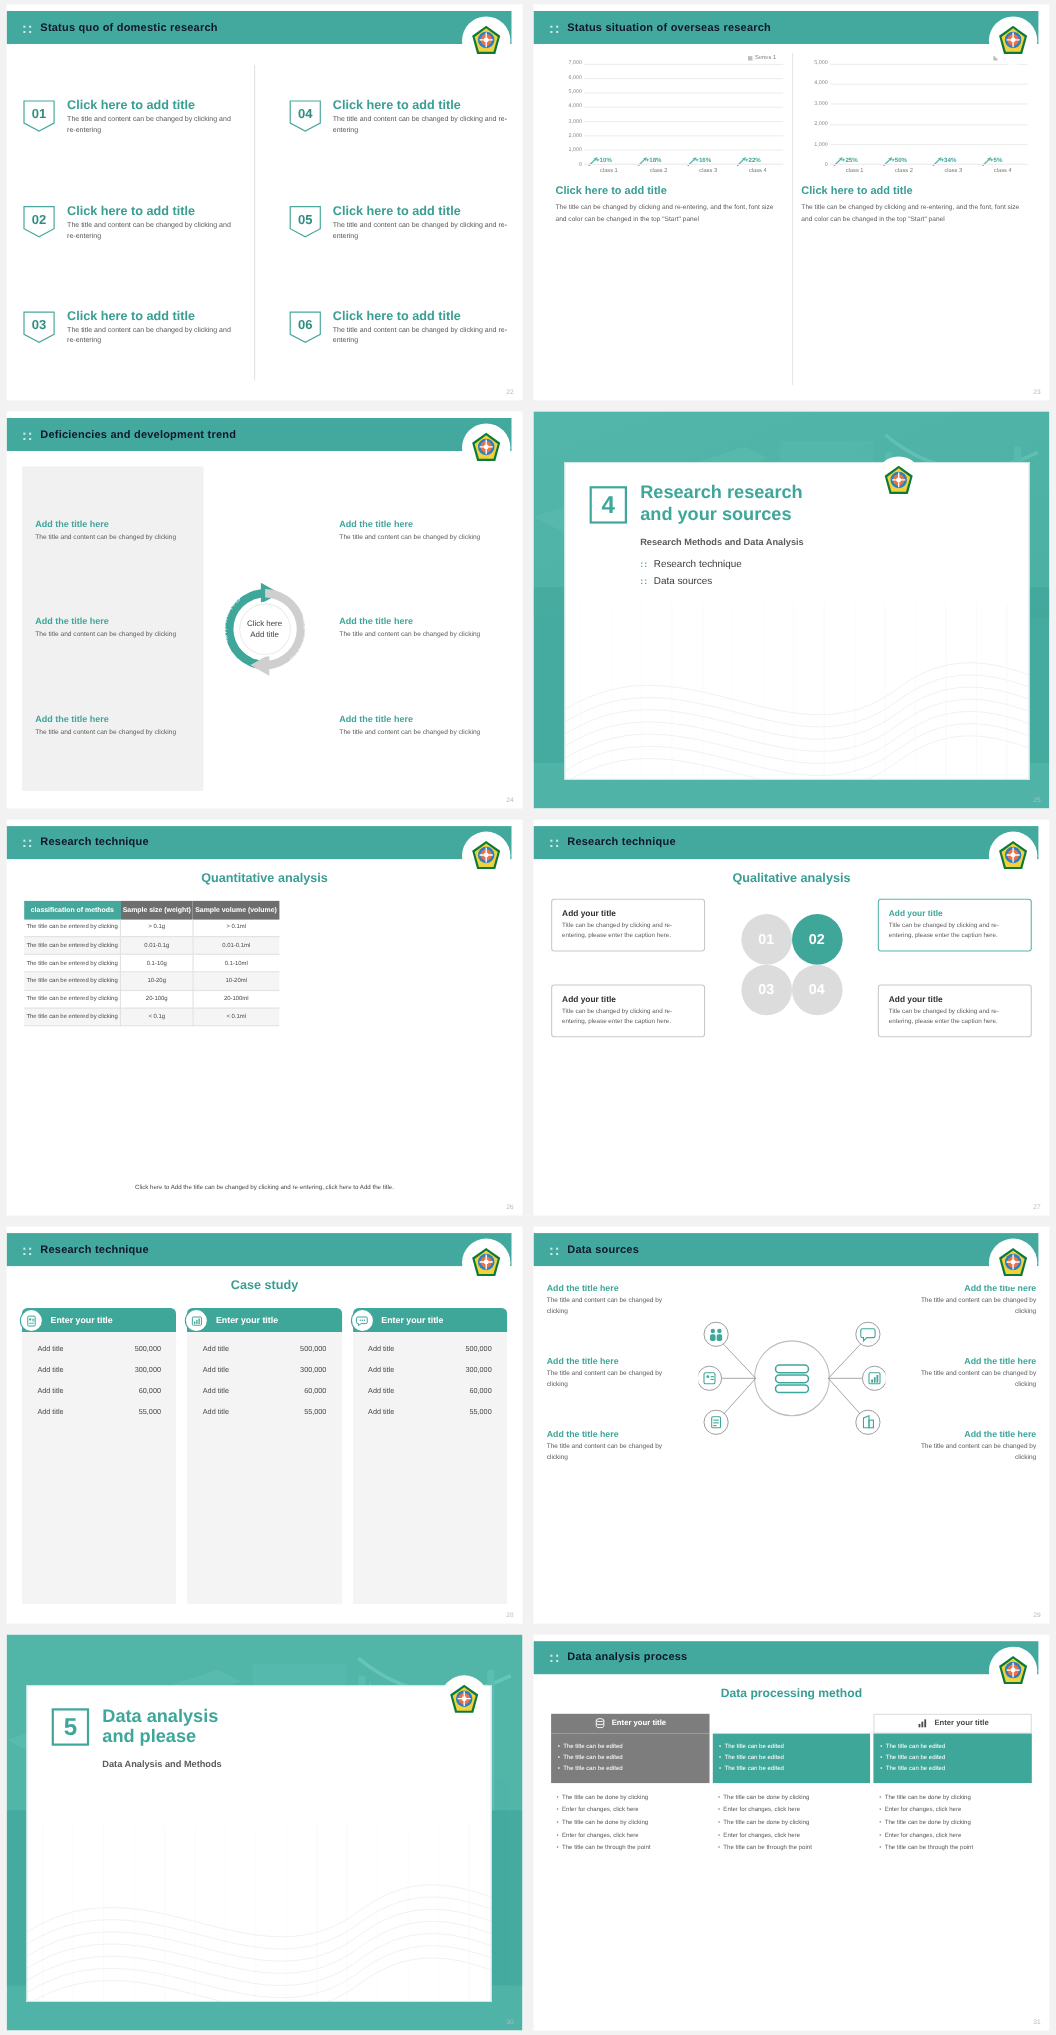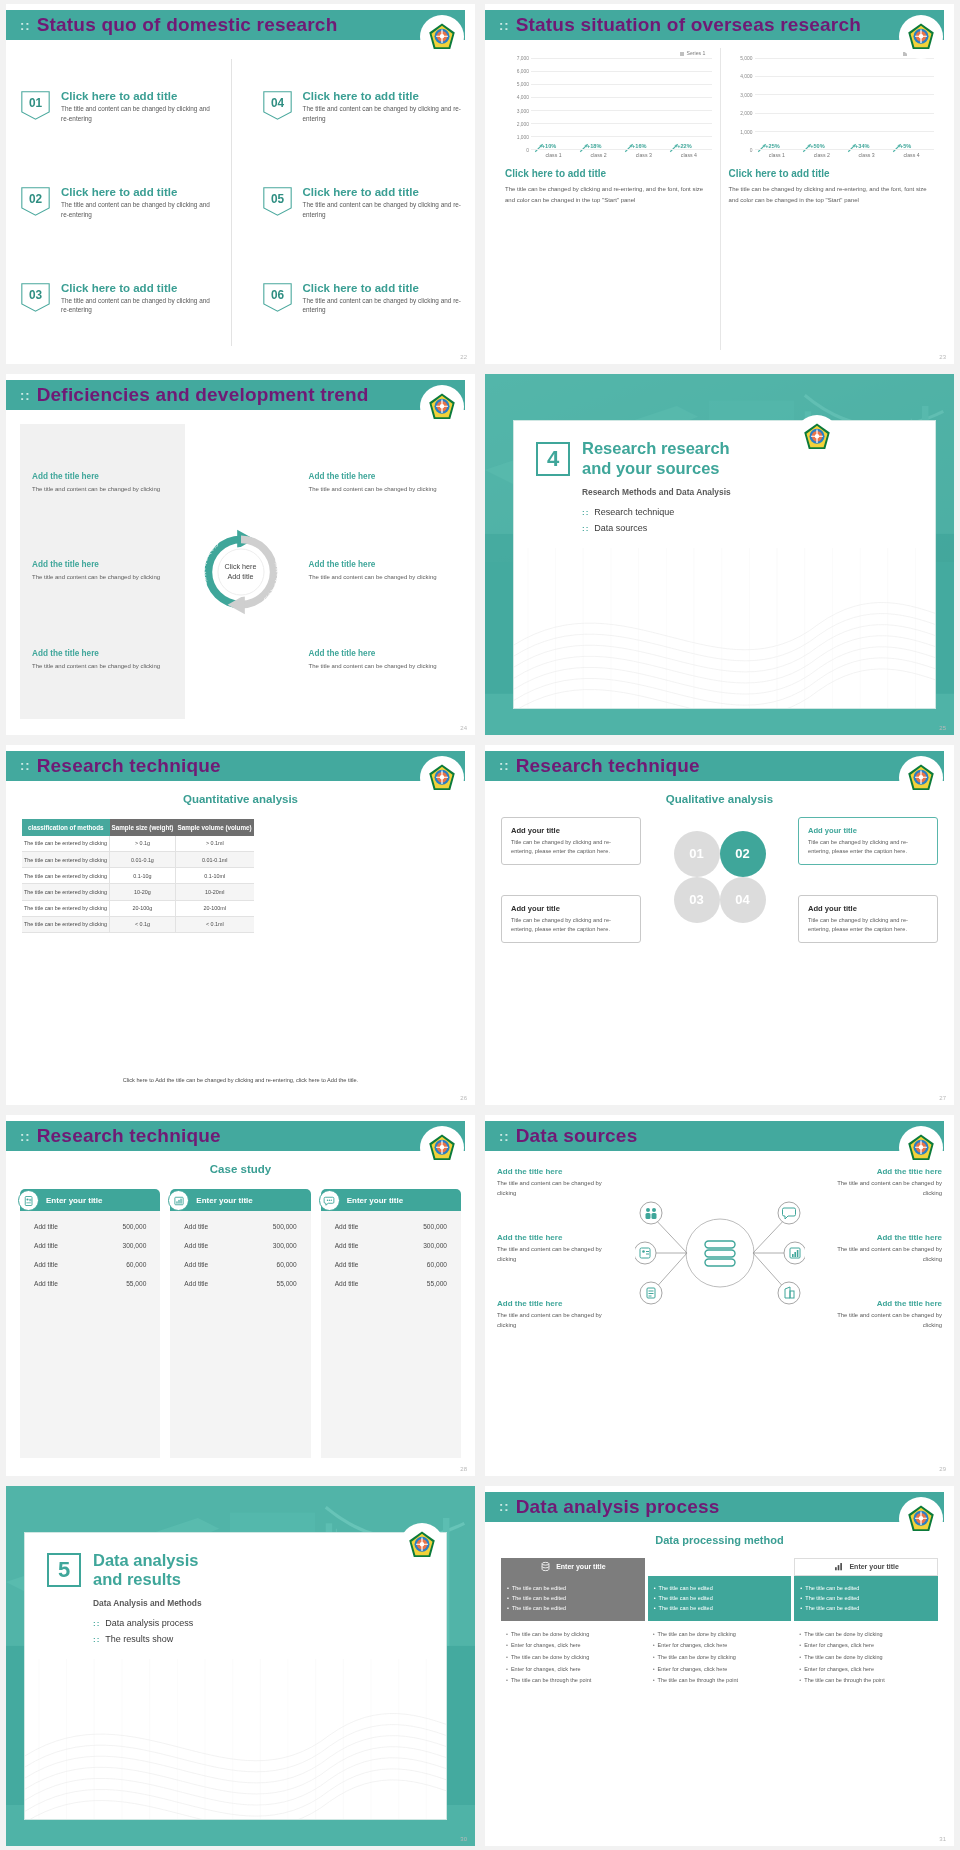--- a/index.html
+++ b/index.html
@@ -12,21 +12,21 @@
   }
   .deck { width:960px; height:1850px; display:grid;
           grid-template-columns:1fr 1fr; grid-template-rows:repeat(5,1fr);
           gap:10px; padding:4px 6px; }
   .slide { background:#fff; position:relative; overflow:hidden; }
 
   
   .bar { position:absolute; left:0; top:6px; height:30px; width:calc(100% - 10px);
          background:#43a99e; display:flex; align-items:center; padding-left:14px; }
   .bar .dots { color:#cdeae6; font-weight:bold; font-size:13px; letter-spacing:1px; margin-right:6px; }
-  .bar h2 { color:#701a75; font-size:19px; font-weight:bold; letter-spacing:.2px; }
+  .bar h2 { color:#0f172a; font-size:10px; font-weight:bold; letter-spacing:.2px; }
 
   
   .logo { position:absolute; right:14px; top:14px; width:38px; height:38px; border-radius:50%;
           background:#fff; display:flex; align-items:center; justify-content:center; z-index:5;
           box-shadow:0 0 0 3px #fff; }
   .logo svg { width:30px; height:30px; }
 
   .pg { position:absolute; right:8px; bottom:4px; font-size:6px; color:#b9b9b9; }
 
   
@@ -907,28 +907,24 @@
             <path d="M0,102 C80,52 150,142 220,87 C290,37 340,127 400,82"></path>
             <path d="M0,110 C80,60 150,150 220,95 C290,45 340,135 400,90"></path>
             <path d="M0,118 C80,68 150,158 220,103 C290,53 340,143 400,98"></path>
             <path d="M10,0 L10,120 M30,0 L30,120 M50,0 L50,120 M70,0 L70,120 M90,0 L90,120 M110,0 L110,120 M130,0 L130,120 M150,0 L150,120 M170,0 L170,120 M190,0 L190,120 M210,0 L210,120 M230,0 L230,120 M250,0 L250,120 M270,0 L270,120 M290,0 L290,120 M310,0 L310,120 M330,0 L330,120 M350,0 L350,120 M370,0 L370,120 M390,0 L390,120" opacity=".35"></path>
           </g>
         </svg>
         <div class="cardhead">
           <div class="numsq">5</div>
           <h1>
             <span>Data analysis</span><br>
-            <span>and results</span>
+            <span>and please</span>
           </h1>
         </div>
         <h5>Data Analysis and Methods</h5>
-        <ul class="bullets">
-          <li><b>::</b><span>Data analysis process</span></li>
-          <li><b>::</b><span>The results show</span></li>
-        </ul>
       </div>
       <div class="logo" style="right:34px; top:40px;">
         <svg viewBox="0 0 40 40">
             <polygon points="20,2 37,14 31,36 9,36 3,14" fill="#0b7a3b"></polygon>
             <polygon points="20,5 34,15.5 28.8,33.5 11.2,33.5 6,15.5" fill="#f2d23a"></polygon>
             <circle cx="20" cy="19" r="10" fill="#2b7fc4"></circle>
             <circle cx="20" cy="19" r="7" fill="#e8734a"></circle>
             <path d="M20 10 L20 28 M12 19 L28 19" stroke="#fff" stroke-width="1.6"></path>
             <circle cx="20" cy="19" r="3" fill="#fff"></circle>
           </svg>

